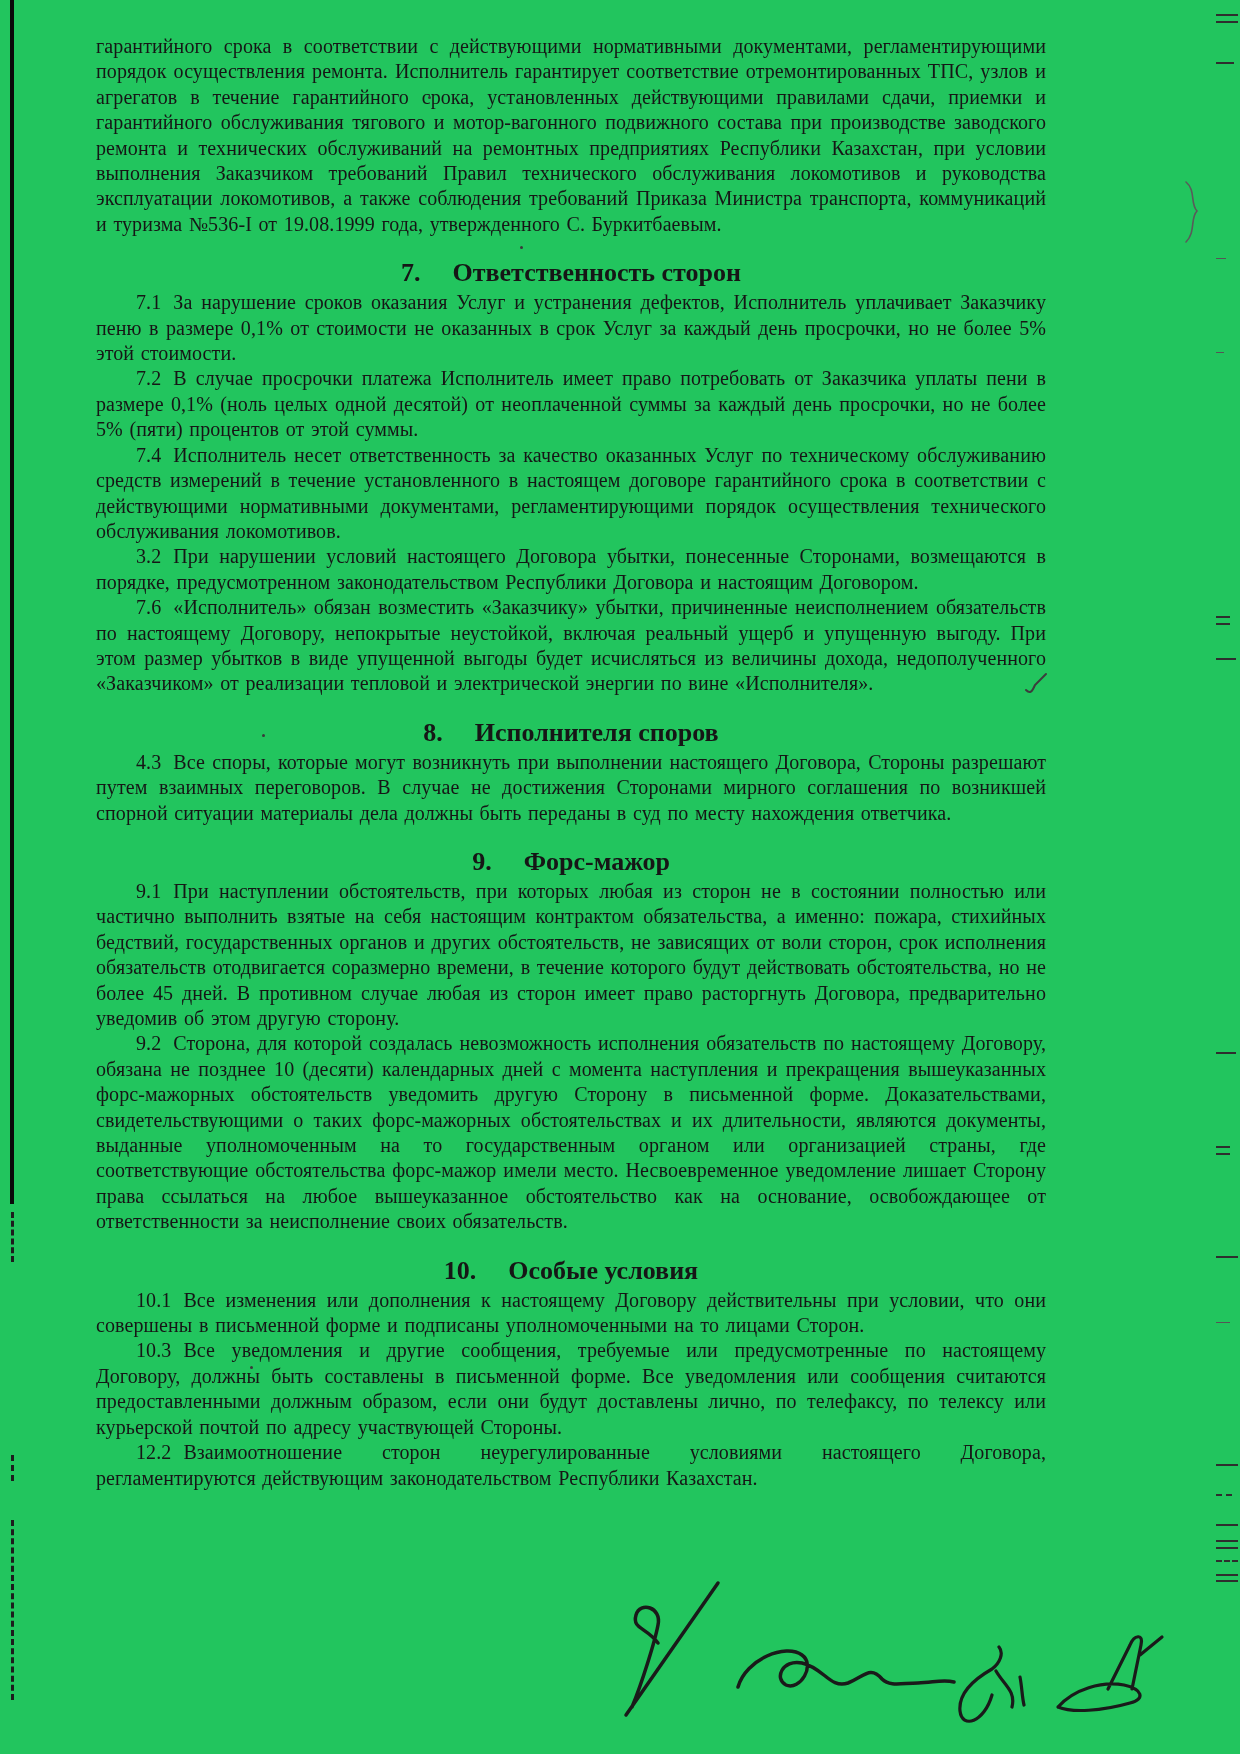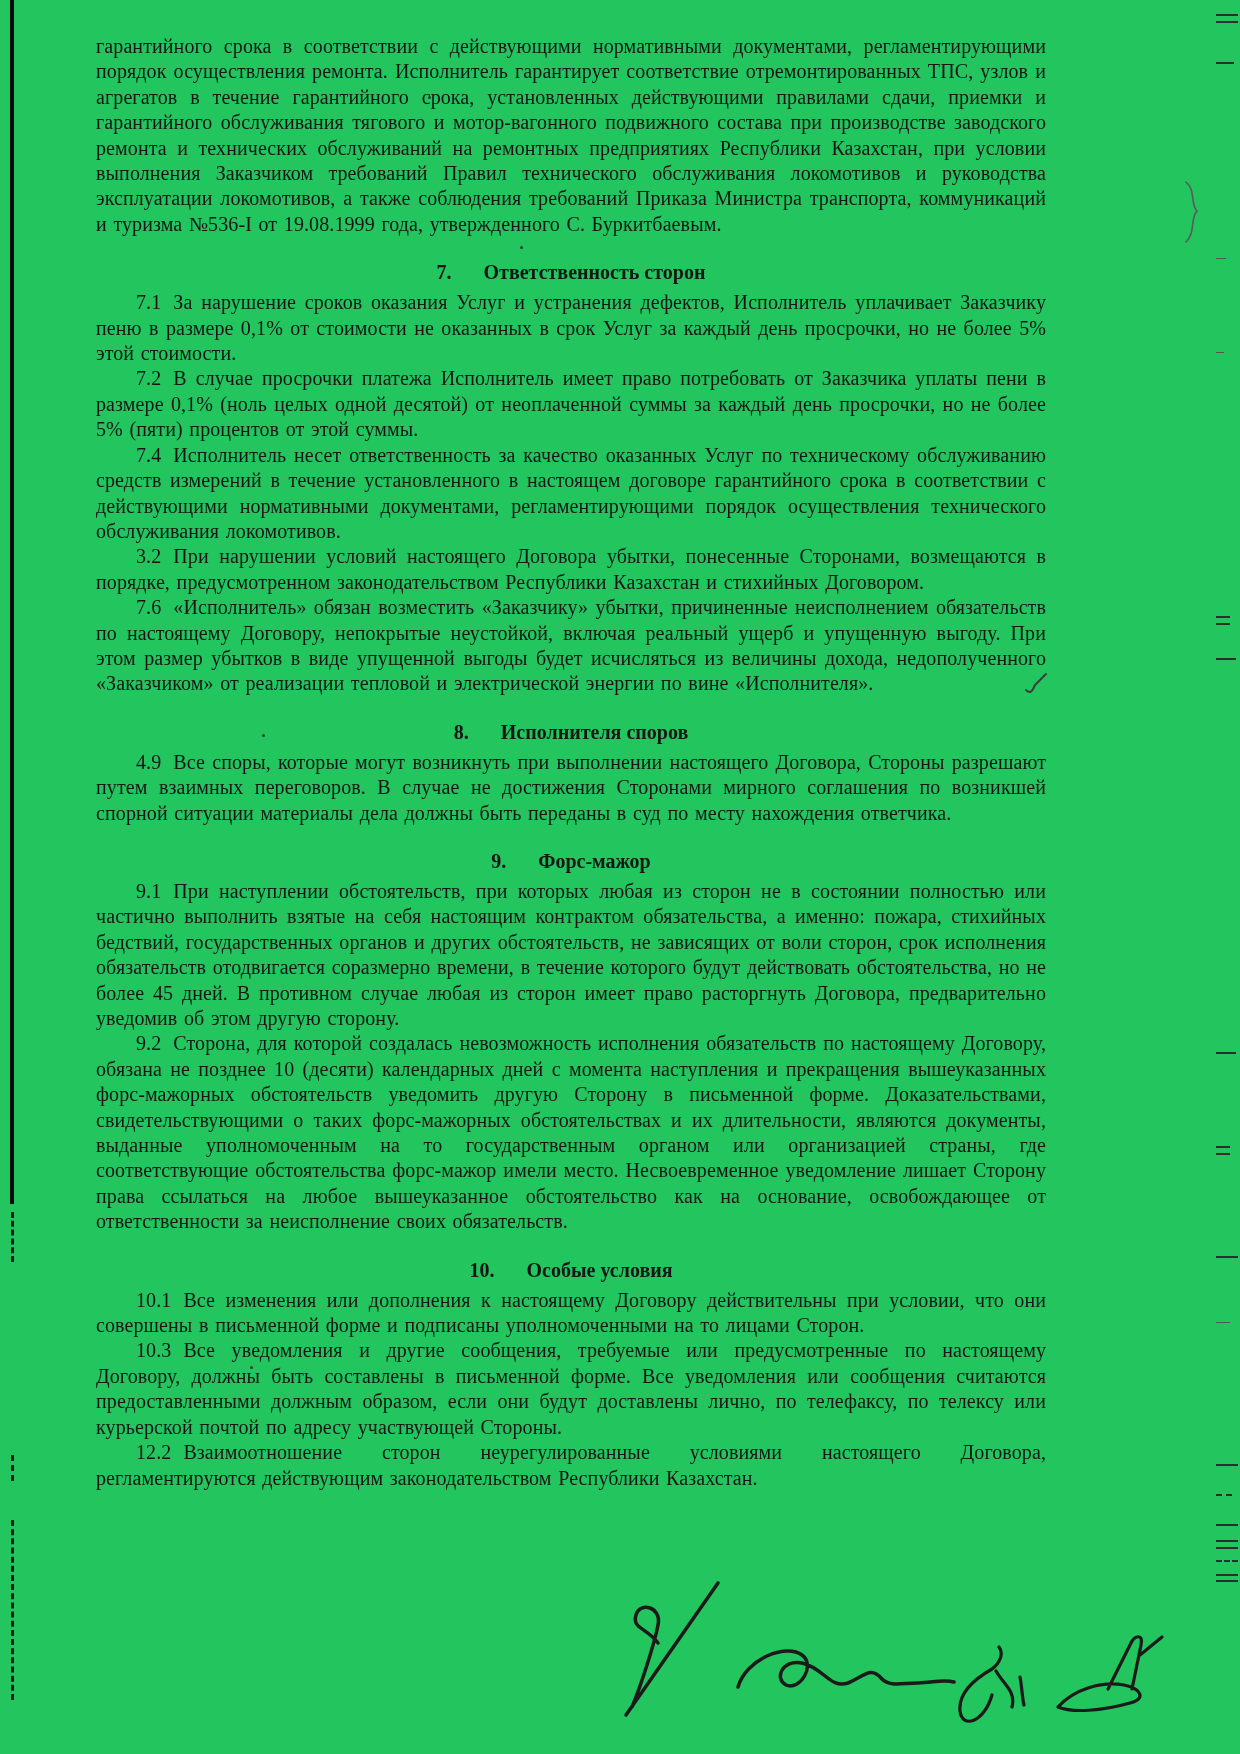--- a/index.html
+++ b/index.html
@@ -27,21 +27,21 @@
     text-indent:40px;
     letter-spacing:0.1px;
     word-spacing:1.5px;
   }
   p.para.intro { text-indent:0; }
   .pnum { margin-right:12px; }
   p.sec-head {
     margin:23px 0 5px 0;
     text-align:center;
     font-weight:bold;
-    font-size:20px;
+    font-size:26px;
     line-height:25px;
     text-indent:0;
   }
   .sec-num { margin-right:32px; }
 
   
   .scan-bar-left {
     position:absolute; left:10px; top:0;
     width:4px; height:1204px;
     background:#0a0a0a;
@@ -71,27 +71,27 @@
   <div class="content">
 
     <p class="para intro">гарантийного срока в соответствии с действующими нормативными документами, регламентирующими порядок осуществления ремонта. Исполнитель гарантирует соответствие отремонтированных ТПС, узлов и агрегатов в течение гарантийного срока, установленных действующими правилами сдачи, приемки и гарантийного обслуживания тягового и мотор-вагонного подвижного состава при производстве заводского ремонта и технических обслуживаний на ремонтных предприятиях Республики Казахстан, при условии выполнения Заказчиком требований Правил технического обслуживания локомотивов и руководства эксплуатации локомотивов, а также соблюдения требований Приказа Министра транспорта, коммуникаций и туризма №536-I от 19.08.1999 года, утвержденного С. Буркитбаевым.</p>
 
     <p class="sec-head">
       <span class="sec-num">7.</span><span>Ответственность сторон</span>
     </p>
     <p class="para"><span class="pnum">7.1</span><span>За нарушение сроков оказания Услуг и устранения дефектов, Исполнитель уплачивает Заказчику пеню в размере 0,1% от стоимости не оказанных в срок Услуг за каждый день просрочки, но не более 5% этой стоимости.</span></p>
     <p class="para"><span class="pnum">7.2</span><span>В случае просрочки платежа Исполнитель имеет право потребовать от Заказчика уплаты пени в размере 0,1% (ноль целых одной десятой) от неоплаченной суммы за каждый день просрочки, но не более 5% (пяти) процентов от этой суммы.</span></p>
     <p class="para"><span class="pnum">7.4</span><span>Исполнитель несет ответственность за качество оказанных Услуг по техническому обслуживанию средств измерений в течение установленного в настоящем договоре гарантийного срока в соответствии с действующими нормативными документами, регламентирующими порядок осуществления технического обслуживания локомотивов.</span></p>
-    <p class="para"><span class="pnum">3.2</span><span>При нарушении условий настоящего Договора убытки, понесенные Сторонами, возмещаются в порядке, предусмотренном законодательством Республики Казахстан и стихийных Договором.</span></p>
+    <p class="para"><span class="pnum">3.2</span><span>При нарушении условий настоящего Договора убытки, понесенные Сторонами, возмещаются в порядке, предусмотренном законодательством Республики Договора и настоящим Договором.</span></p>
     <p class="para"><span class="pnum">7.6</span><span>«Исполнитель» обязан возместить «Заказчику» убытки, причиненные неисполнением обязательств по настоящему Договору, непокрытые неустойкой, включая реальный ущерб и упущенную выгоду. При этом размер убытков в виде упущенной выгоды будет исчисляться из величины дохода, недополученного «Заказчиком»  от реализации тепловой и электрической энергии по вине «Исполнителя».</span></p>
 
     <p class="sec-head">
       <span class="sec-num">8.</span><span>Исполнителя споров</span>
     </p>
-    <p class="para"><span class="pnum">4.9</span><span>Все споры, которые могут возникнуть при выполнении настоящего Договора, Стороны разрешают путем взаимных переговоров. В случае не достижения Сторонами мирного соглашения по возникшей спорной ситуации материалы дела должны быть переданы в суд по месту нахождения ответчика.</span></p>
+    <p class="para"><span class="pnum">4.3</span><span>Все споры, которые могут возникнуть при выполнении настоящего Договора, Стороны разрешают путем взаимных переговоров. В случае не достижения Сторонами мирного соглашения по возникшей спорной ситуации материалы дела должны быть переданы в суд по месту нахождения ответчика.</span></p>
 
     <p class="sec-head">
       <span class="sec-num">9.</span><span>Форс-мажор</span>
     </p>
     <p class="para"><span class="pnum">9.1</span><span>При наступлении обстоятельств, при которых любая из сторон не в состоянии полностью или частично выполнить взятые на себя настоящим контрактом обязательства, а именно: пожара, стихийных бедствий, государственных органов и других обстоятельств, не зависящих от воли сторон, срок исполнения обязательств отодвигается соразмерно времени, в течение которого будут действовать обстоятельства, но не более 45 дней. В противном случае любая из сторон имеет право расторгнуть Договора, предварительно уведомив об этом другую сторону.</span></p>
     <p class="para"><span class="pnum">9.2</span><span>Сторона, для которой создалась невозможность исполнения обязательств по настоящему Договору, обязана не позднее 10 (десяти) календарных дней с момента наступления и прекращения вышеуказанных форс-мажорных обстоятельств уведомить другую Сторону в письменной форме. Доказательствами, свидетельствующими о таких форс-мажорных обстоятельствах и их длительности, являются документы, выданные уполномоченным на то государственным органом или организацией страны, где соответствующие обстоятельства форс-мажор имели место. Несвоевременное уведомление лишает Сторону права ссылаться на любое вышеуказанное обстоятельство как на основание, освобождающее от ответственности за неисполнение своих обязательств.</span></p>
 
     <p class="sec-head">
       <span class="sec-num">10.</span><span>Особые условия</span>
     </p>

